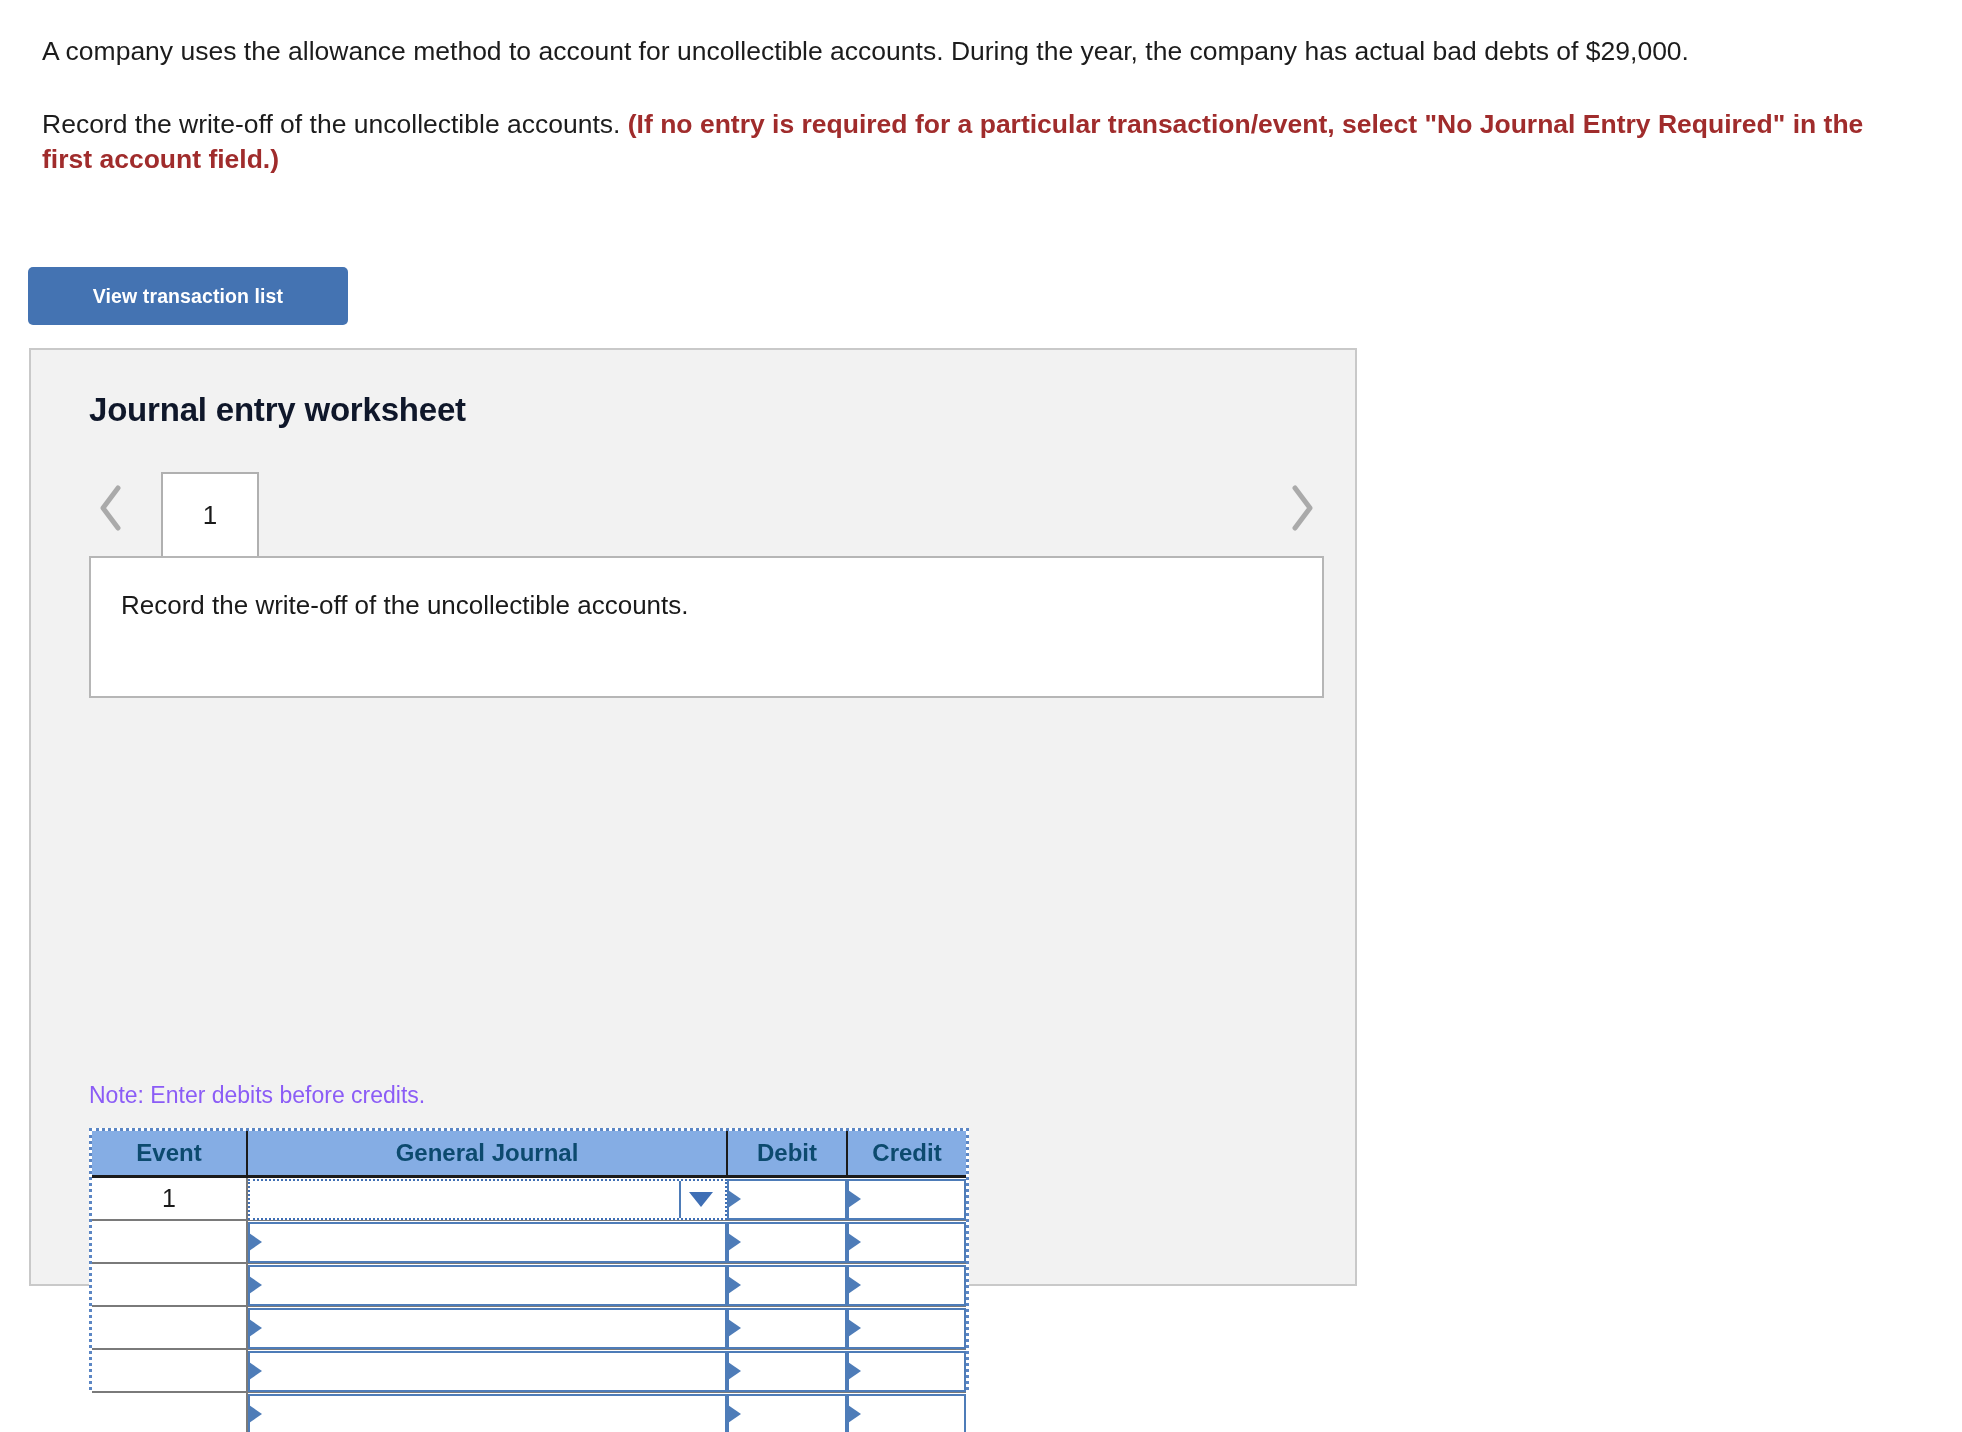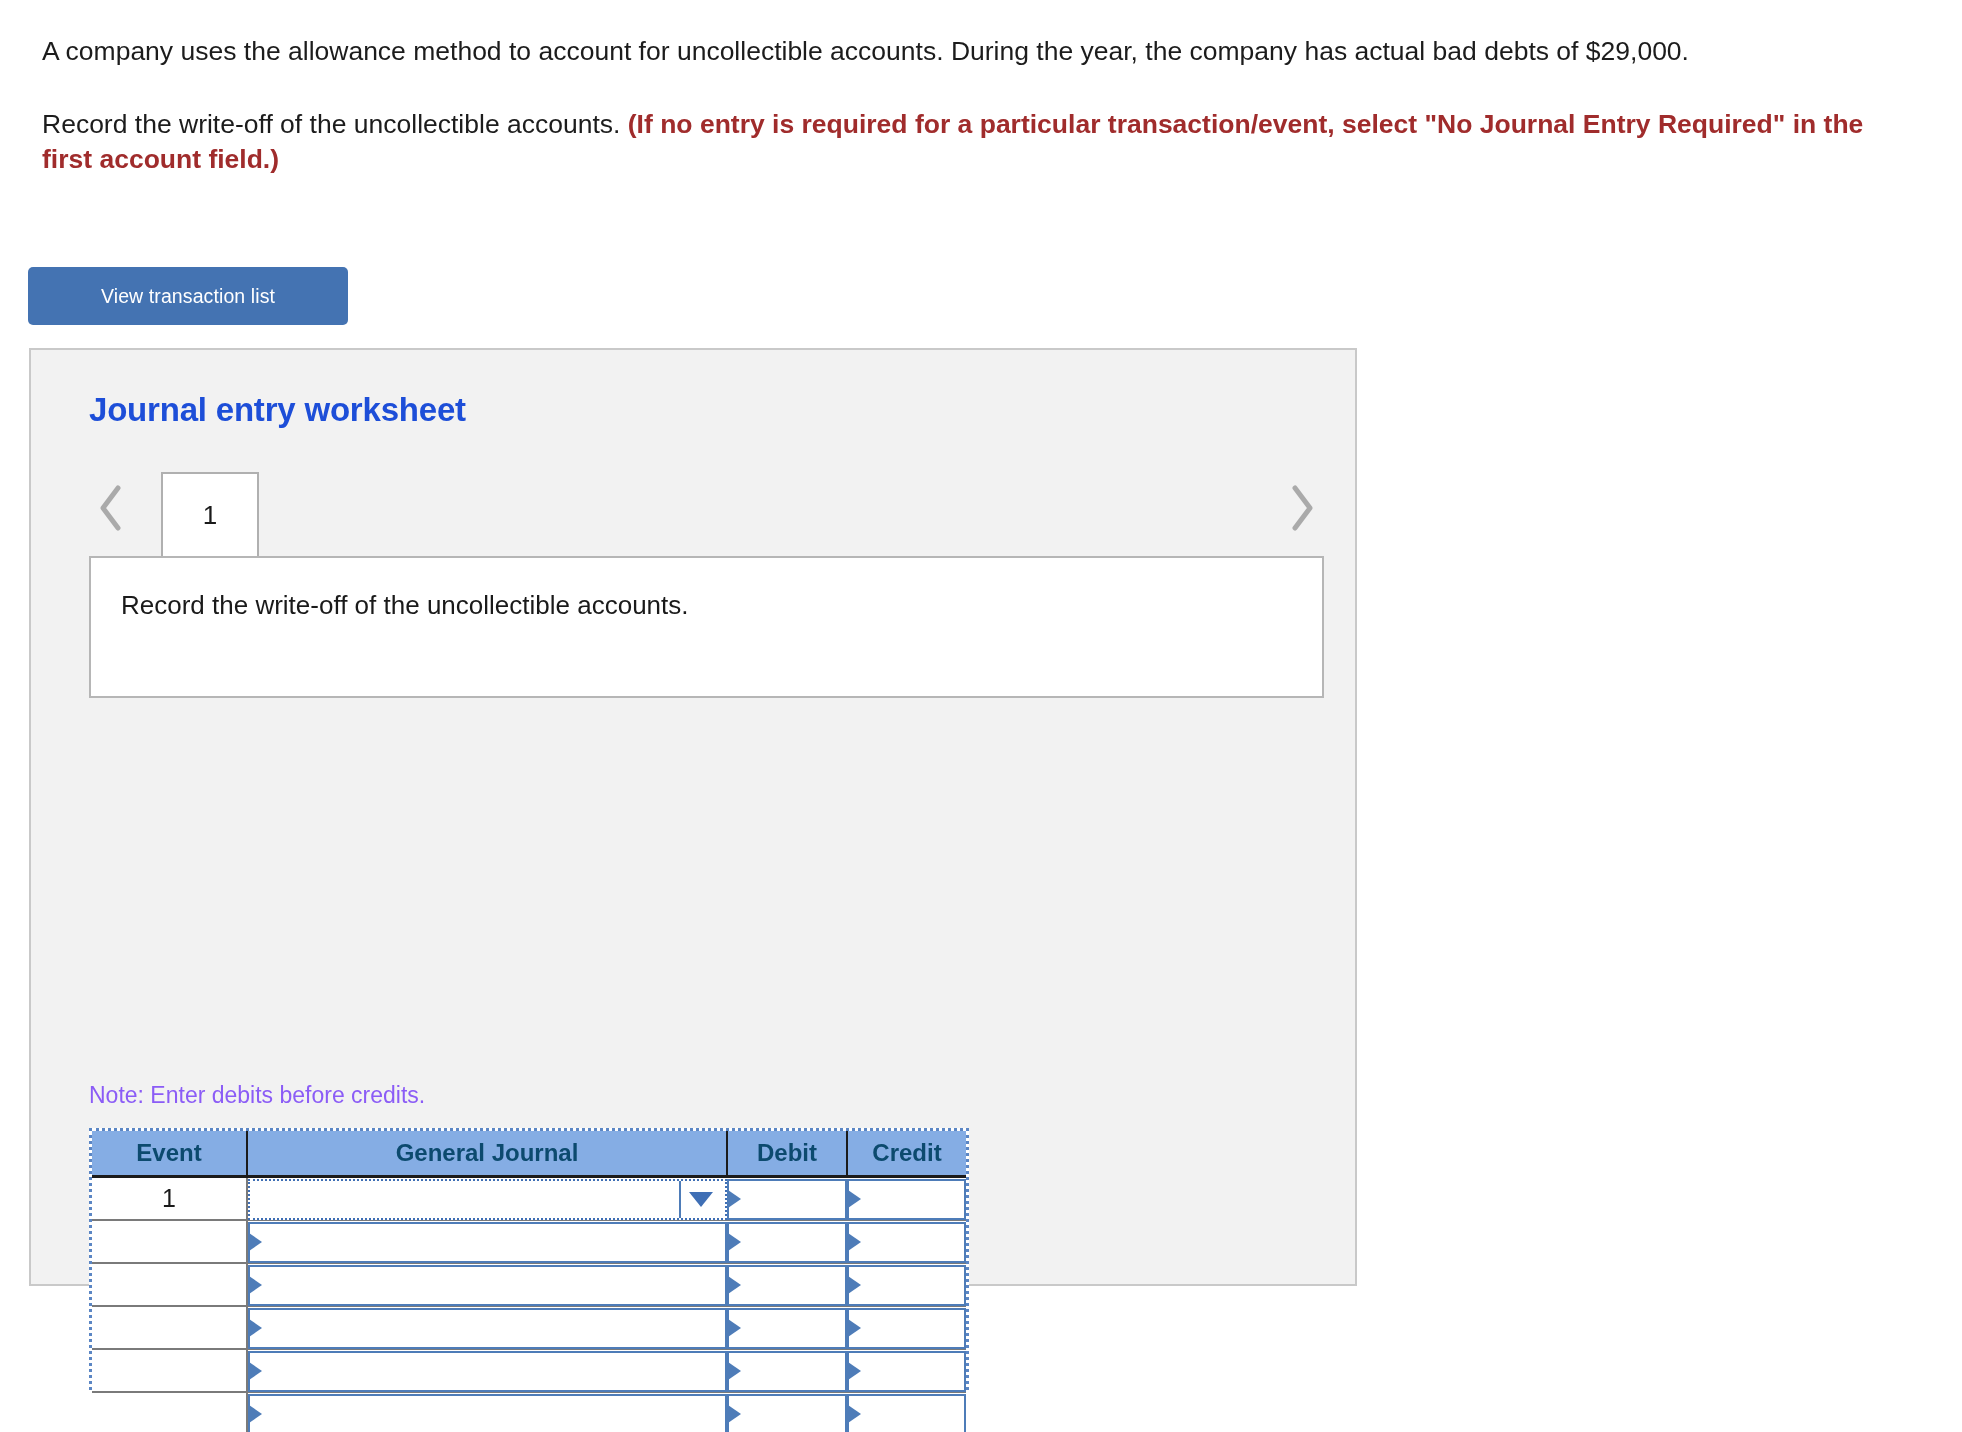--- a/index.html
+++ b/index.html
@@ -35,21 +35,21 @@
     font-weight: bold;
   }
 
   
   .btn {
     display: inline-flex;
     align-items: center;
     justify-content: center;
     background: #4473b2;
     color: #ffffff;
-    font-weight: normal;
+    font-weight: bold;
     font-size: 19.5px;
     border: none;
     border-radius: 5px;
     cursor: pointer;
     font-family: "Liberation Sans", sans-serif;
     letter-spacing: 0.1px;
     padding: 0;
   }
 
   #view-transaction-list {
@@ -71,21 +71,21 @@
     border: 2px solid #c9c9c9;
     box-sizing: border-box;
   }
 
   .panel-title {
     position: absolute;
     left: 58px;
     top: 41px;
     font-size: 33px;
     font-weight: bold;
-    color: #1d4ed8;
+    color: #0f172a;
     letter-spacing: -0.2px;
   }
 
   
   .tabstrip {
     position: absolute;
     left: 58px;
     top: 122px;
     width: 1235px;
     height: 84px;

